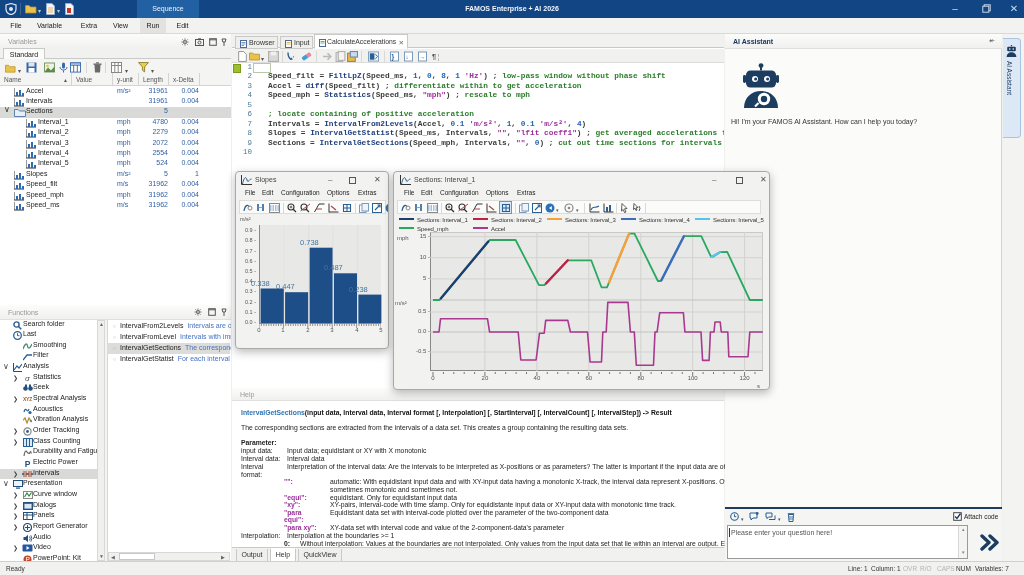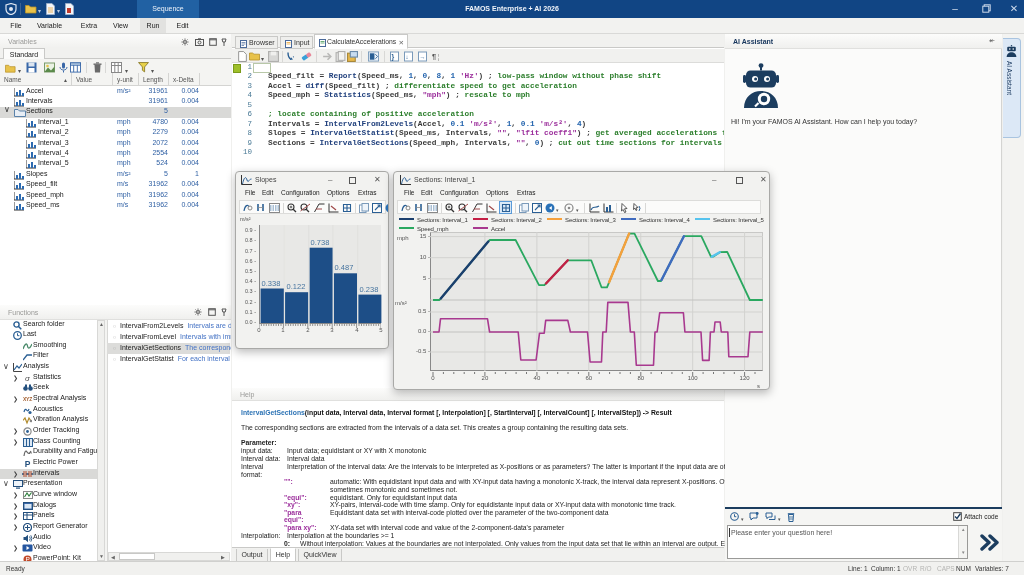--- a/index.html
+++ b/index.html
@@ -43,21 +43,21 @@
 
 .fwin{position:absolute;background:#f2f2f0;border:1px solid #a9a9a7;border-radius:4px;box-shadow:0 3px 10px rgba(0,0,0,.28);overflow:hidden}
 .fwtitle{position:absolute;left:0;top:0;width:100%;height:16px;font-size:7px;color:#444}
 .fwmenu{position:absolute;font-size:6.5px;color:#222;top:17px}
 .fwbtn{position:absolute;top:3px;color:#555;font-size:8px}
 .wtool{position:absolute;left:3px;width:97%;height:14px;background:#fbfbfa;border:1px solid #dcdcda}
 .yl{position:absolute;left:398px;width:32px;text-align:right;font-size:6px;color:#555}
 .xl{position:absolute;text-align:center;font-size:6px;color:#555}
 .syl{position:absolute;left:228px;width:28px;text-align:right;font-size:5.5px;color:#555}
 .sxl{position:absolute;top:327px;width:12px;text-align:center;font-size:6px;color:#555}
-.bv{position:absolute;width:40px;text-align:center;font-size:7.5px;color:#46749f}
+.bv{position:absolute;width:40px;text-align:left;font-size:7.5px;color:#46749f}
 .leg{position:absolute;height:8px;font-size:6px;letter-spacing:-0.1px;color:#333;white-space:nowrap}
 .leg i{display:inline-block;width:15px;height:2px;margin-right:3px;vertical-align:2px}
 
 #help{position:absolute;left:232px;top:388px;width:492px;height:173px;background:#fff}
 .h7{position:absolute;font-size:6.8px;color:#222;white-space:nowrap}
 
 #ai{position:absolute;left:725px;top:34px;width:277px;height:527px;background:#fbfbfa;border-right:1px solid #d4d4d2}
 #aistrip{position:absolute;left:1003px;top:34px;width:21px;height:527px;background:#f3f3f1}
 
 #status{position:absolute;left:0;top:561px;width:1024px;height:14px;background:#f1f1ef;border-top:1px solid #d0d0ce;font-size:6.5px;color:#333}
@@ -599,22 +599,22 @@
   <svg class="tico" style="left:200px;top:2px" width="12" height="10" viewBox="0 0 12 10">
         <text x="0" y="8" font-size="8" fill="#555" font-weight="bold">¶</text>
         <text x="6" y="8" font-size="7" fill="#888">¦</text>
       </svg>
  </div>
 
  <div class="abs" style="left:1px;top:30px;width:8px;height:9px;background:#9ebf2a;border:1px solid #7a9a1a"></div>
  <div class="abs" style="left:21px;top:29px;width:18px;height:10px;background:#fff;border:1px solid #b8c8a8"></div>
  <div class="lnum" style="top:29px">1<br>2<br>3<br>4<br>5<br>6<br>7<br>8<br>9<br>10</div>
  <div class="code" style="top:29px"><span> </span>
-Speed_filt = <span class="kf">Report</span>(Speed_ms, <span class="kn">1</span>, <span class="kn">0</span>, <span class="kn">8</span>, <span class="kn">1</span> <span class="ks">'Hz'</span>) ; <span class="kc">low-pass window without phase shift</span>
-Accel = <span class="kf">diff</span>(Speed_filt) ; <span class="kc">differentiate speed to get acceleration</span>
+Speed_filt = <span class="kf">FiltLpZ</span>(Speed_ms, <span class="kn">1</span>, <span class="kn">0</span>, <span class="kn">8</span>, <span class="kn">1</span> <span class="ks">'Hz'</span>) ; <span class="kc">low-pass window without phase shift</span>
+Accel = <span class="kf">diff</span>(Speed_filt) ; <span class="kc">differentiate within to get acceleration</span>
 Speed_mph = <span class="kf">Statistics</span>(Speed_ms, <span class="ks">"mph"</span>) ; <span class="kc">rescale to mph</span>
 <span> </span>
 <span class="kc">; locate containing of positive acceleration</span>
 Intervals = <span class="kf">IntervalFrom2Levels</span>(Accel, <span class="kn">0.1</span> <span class="ks">'m/s²'</span>, <span class="kn">1</span>, <span class="kn">0.1</span> <span class="ks">'m/s²'</span>, <span class="kn">4</span>)
 Slopes = <span class="kf">IntervalGetStatist</span>(Speed_ms, Intervals, <span class="ks">""</span>, <span class="ks">"lfit coeff1"</span>) ; <span class="kc">get averaged accelerations for intervals</span>
 Sections = <span class="kf">IntervalGetSections</span>(Speed_mph, Intervals, <span class="ks">""</span>, <span class="kn">0</span>) ; <span class="kc">cut out time sections for intervals</span>
 </div>
 </div>
 
 <div id="help">
@@ -877,21 +877,21 @@
 <line x1="104.9" y1="0" x2="104.9" y2="2" stroke="#777" stroke-width="0.8"></line>
 <line x1="107.4" y1="0" x2="107.4" y2="2" stroke="#777" stroke-width="0.8"></line>
 <line x1="109.8" y1="0" x2="109.8" y2="2" stroke="#777" stroke-width="0.8"></line>
 <line x1="112.2" y1="0" x2="112.2" y2="2" stroke="#777" stroke-width="0.8"></line>
 <line x1="114.7" y1="0" x2="114.7" y2="2" stroke="#777" stroke-width="0.8"></line>
 <line x1="117.1" y1="0" x2="117.1" y2="2" stroke="#777" stroke-width="0.8"></line>
 <line x1="119.6" y1="0" x2="119.6" y2="2" stroke="#777" stroke-width="0.8"></line>
 <line x1="122.0" y1="0" x2="122.0" y2="4" stroke="#777" stroke-width="0.8"></line>
   </svg>
 <div class="bv" style="left:251px;top:279px">0.338</div>
-<div class="bv" style="left:276px;top:282px">0.122</div>
+<div class="bv" style="left:276px;top:282px">0.447</div>
 <div class="bv" style="left:300px;top:238px">0.738</div>
 <div class="bv" style="left:324px;top:263px">0.487</div>
 <div class="bv" style="left:349px;top:285px">0.238</div>
 <div class="syl" style="top:227px">0.9 -</div>
 <div class="syl" style="top:237px">0.8 -</div>
 <div class="syl" style="top:248px">0.7 -</div>
 <div class="syl" style="top:258px">0.6 -</div>
 <div class="syl" style="top:268px">0.5 -</div>
 <div class="syl" style="top:278px">0.4 -</div>
 <div class="syl" style="top:288px">0.3 -</div>

